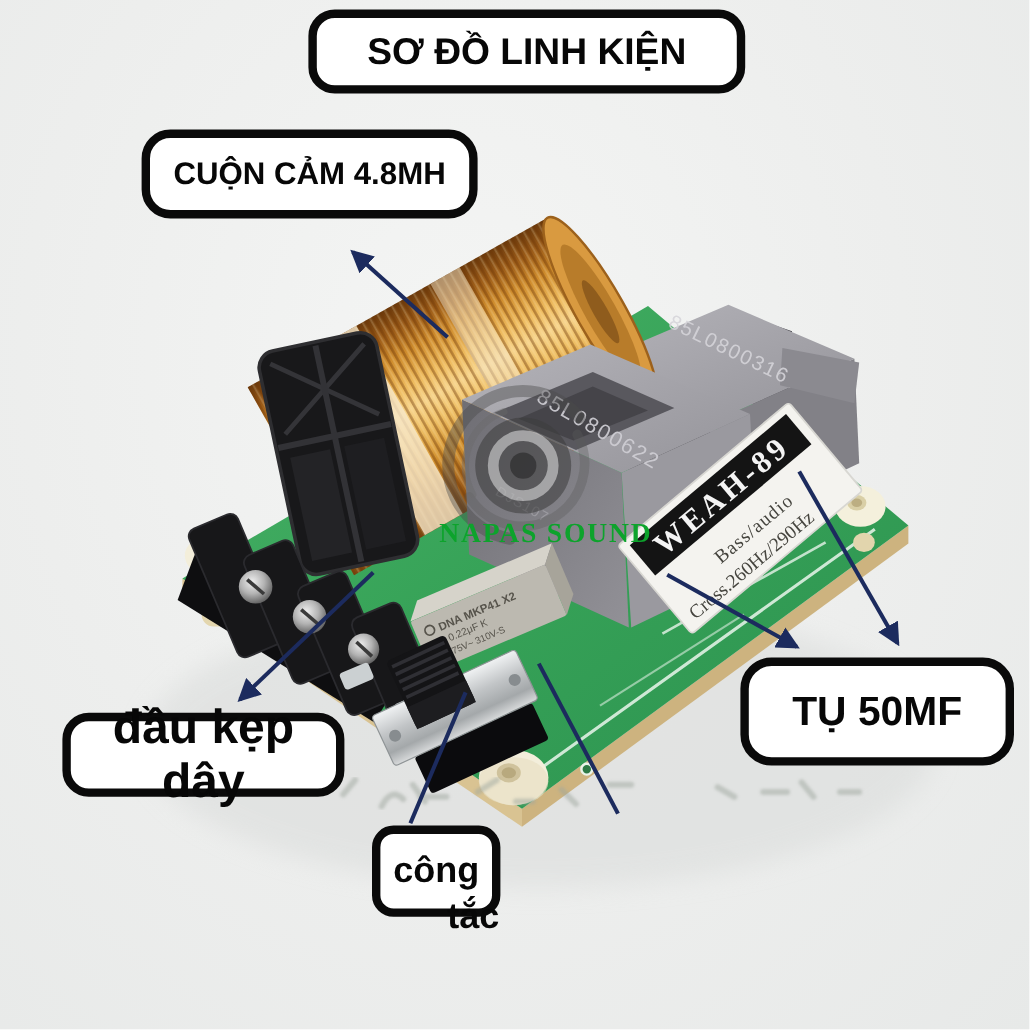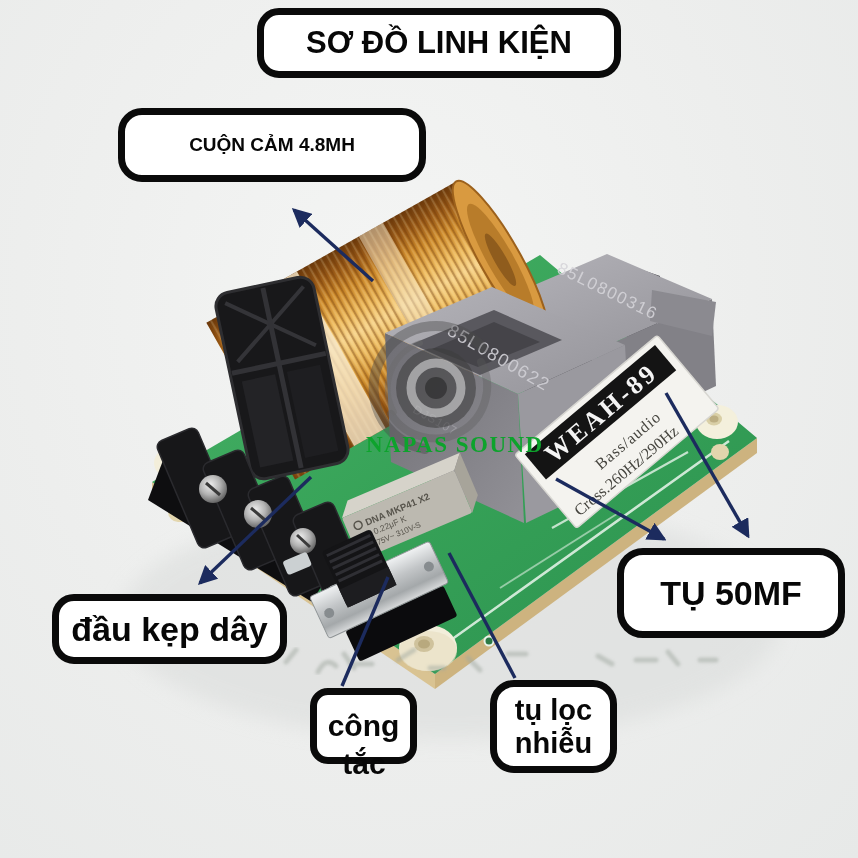--- a/index.html
+++ b/index.html
@@ -6,21 +6,21 @@
   body{width:858px;height:858px;overflow:hidden;}
   #stage{position:relative;width:858px;height:858px;
          background:radial-gradient(ellipse at 45% 35%, #f4f5f4 0%, #edeeed 55%, #e7e9e8 100%);
          font-family:"Liberation Sans","DejaVu Sans",sans-serif;}
   #photo{position:absolute;left:0;top:0;}
   svg text{font-family:"Liberation Sans","DejaVu Sans",sans-serif;}
   svg text.serif{font-family:"Liberation Serif","DejaVu Serif",serif;}
   .box{position:absolute;background:#ffffff;border:6px solid #0a0a0a;border-radius:20px;
        display:flex;flex-direction:column;align-items:center;justify-content:center;
        font-weight:bold;color:#070707;line-height:1.12;text-align:center;box-sizing:border-box;}
-  .freetext{position:absolute;font-weight:bold;color:#070707;text-align:center;}
+  .freetext{position:absolute;font-weight:bold;color:#070707;text-align:right;}
 </style>
 </head>
 <body>
 
 <div id="stage">
 
 <svg id="photo" width="858" height="858" viewBox="0 0 858 858">
   <defs>
     <linearGradient id="pcbG" x1="0" y1="0" x2="1" y2="1">
       <stop offset="0" stop-color="#48b268"></stop>
@@ -232,37 +232,33 @@
     <line x1="449" y1="553" x2="515" y2="678"></line>
     <line x1="556" y1="479" x2="664" y2="539" marker-end="url(#ah)"></line>
     <line x1="666" y1="393" x2="748" y2="536" marker-end="url(#ah)"></line>
   </g>
 </svg>
 
 <div class="box" style="left:257px;top:8px;width:364px;height:70px;font-size:31px;border-radius:22px;border-width:7px;">
   <span>SƠ ĐỒ LINH KIỆN</span>
 </div>
 
-<div class="box" style="left:118px;top:108px;width:308px;height:74px;font-size:19px;border-radius:24px;border-width:7px;">
+<div class="box" style="left:118px;top:108px;width:280px;height:74px;font-size:26px;border-radius:24px;border-width:7px;">
   <span>CUỘN CẢM 4.8MH</span>
 </div>
 
-<div class="box" style="left:52px;top:594px;width:235px;height:70px;font-size:34px;border-radius:22px;border-width:7px;">
+<div class="box" style="left:52px;top:594px;width:235px;height:70px;font-size:40px;border-radius:22px;border-width:7px;">
   <span>đầu kẹp dây</span>
 </div>
 
 <div class="box" style="left:310px;top:688px;width:107px;height:76px;font-size:30px;border-radius:18px;border-width:7px;">
   <span>công</span>
 </div>
 <div class="freetext" style="left:312px;top:747px;width:104px;font-size:30px;">
   <span>tắc</span>
 </div>
 
-<div class="box" style="left:490px;top:680px;width:127px;height:93px;font-size:29px;border-radius:24px;border-width:7px;">
-  <span>tụ lọc</span>
-  <span>nhiễu</span>
-</div>
 
 <div class="box" style="left:617px;top:548px;width:228px;height:90px;font-size:34px;border-radius:26px;border-width:7px;">
   <span>TỤ 50MF</span>
 </div>
 
 </div>
 
 </body></html>

